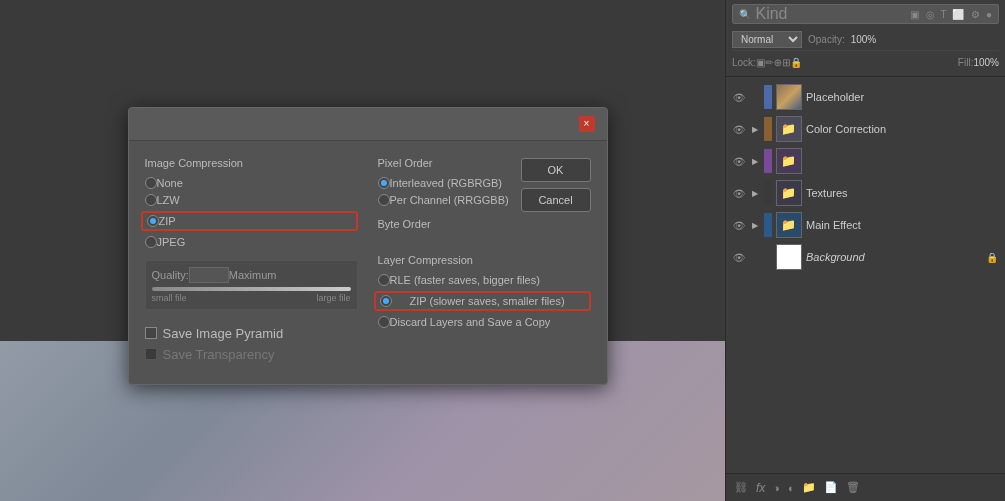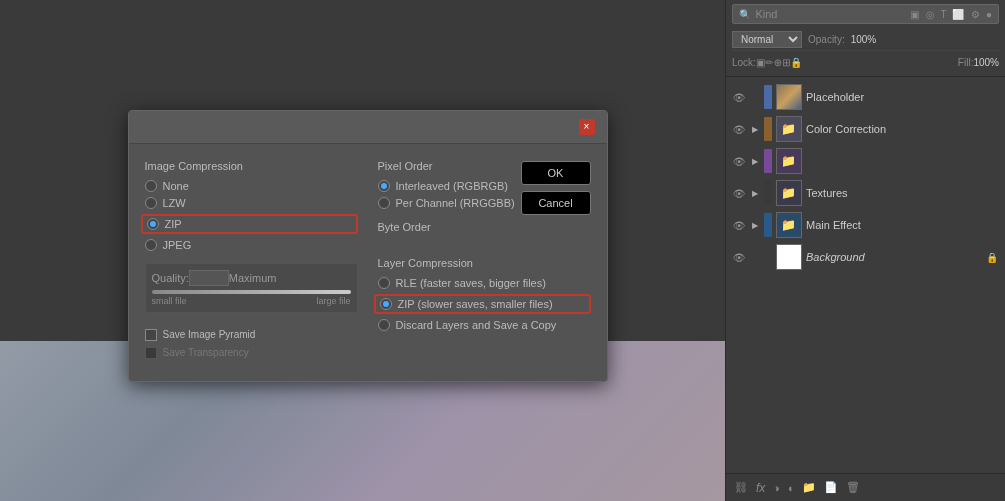--- a/index.html
+++ b/index.html
@@ -111,21 +111,20 @@
     .radio-group {
       display: flex;
       flex-direction: column;
       gap: 5px;
       margin-bottom: 12px;
     }
 
     .radio-item {
       display: flex;
       align-items: center;
-      gap: 6px;
       cursor: pointer;
     }
 
     .radio-item label {
       color: #bbb;
       font-size: 11px;
       cursor: pointer;
     }
 
     .radio-custom {
@@ -228,41 +227,41 @@
       border: 1px solid #888;
       background: #444;
       display: flex;
       align-items: center;
       justify-content: center;
       flex-shrink: 0;
     }
 
     .checkbox-item label {
       color: #bbb;
-      font-size: 10px;
+      font-size: 13px;
     }
 
     .save-transparency {
       color: #777 !important;
     }
 
     
     .dialog-buttons {
       position: absolute;
       top: 50px;
       right: 16px;
       display: flex;
       flex-direction: column;
       gap: 6px;
     }
 
     .btn {
       width: 70px;
       height: 24px;
-      background: #000000;
+      background: #404040;
       border: 1px solid #777;
       border-radius: 3px;
       color: #ccc;
       font-size: 11px;
       cursor: pointer;
       display: flex;
       align-items: center;
       justify-content: center;
     }
 
@@ -271,21 +270,21 @@
       margin-top: 24px;
     }
 
     .layer-comp-highlight {
       border: 2px solid #c0392b;
       border-radius: 3px;
       padding: 2px 4px;
       margin-left: -4px;
       display: inline-flex;
       align-items: center;
-      gap: 6px;
+      gap: 18px;
     }
 
     
     .layers-panel {
       width: 280px;
       background: #3c3c3c;
       border-left: 1px solid #2a2a2a;
       display: flex;
       flex-direction: column;
     }
@@ -325,21 +324,21 @@
       margin-bottom: 4px;
       background: #555;
       border: 1px solid #666;
       border-radius: 2px;
       padding: 2px 6px;
       height: 20px;
     }
 
     .search-kind-label {
       color: #888;
-      font-size: 11px;
+      font-size: 16px;
     }
 
     .search-icons {
       display: flex;
       gap: 6px;
       margin-left: auto;
       align-items: center;
     }
 
     .filter-row {

